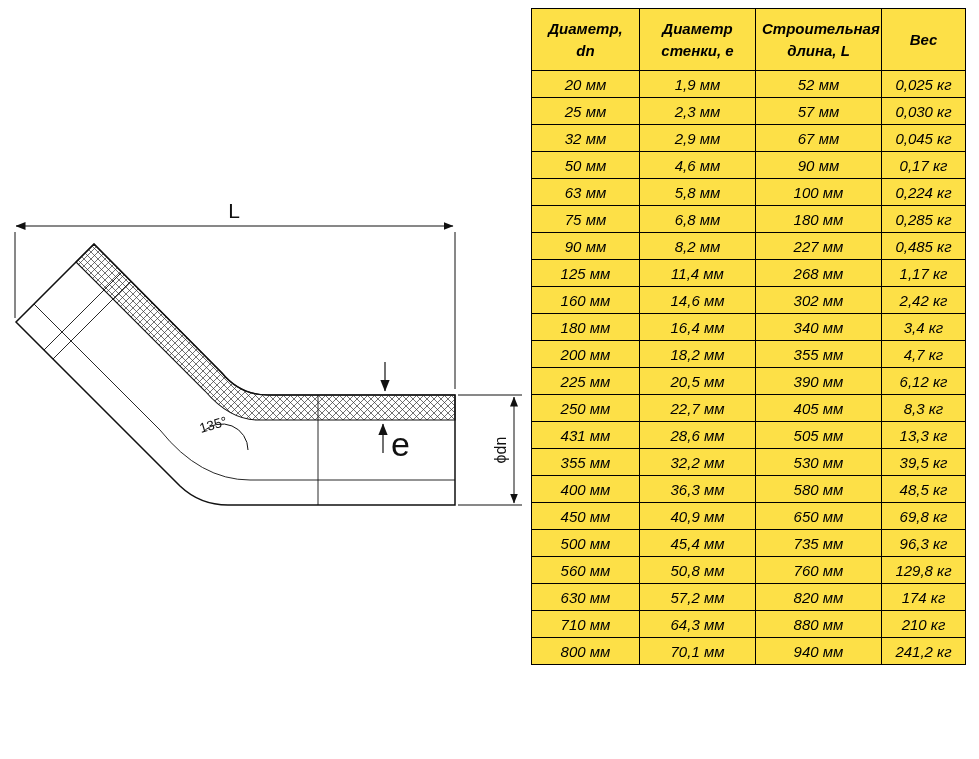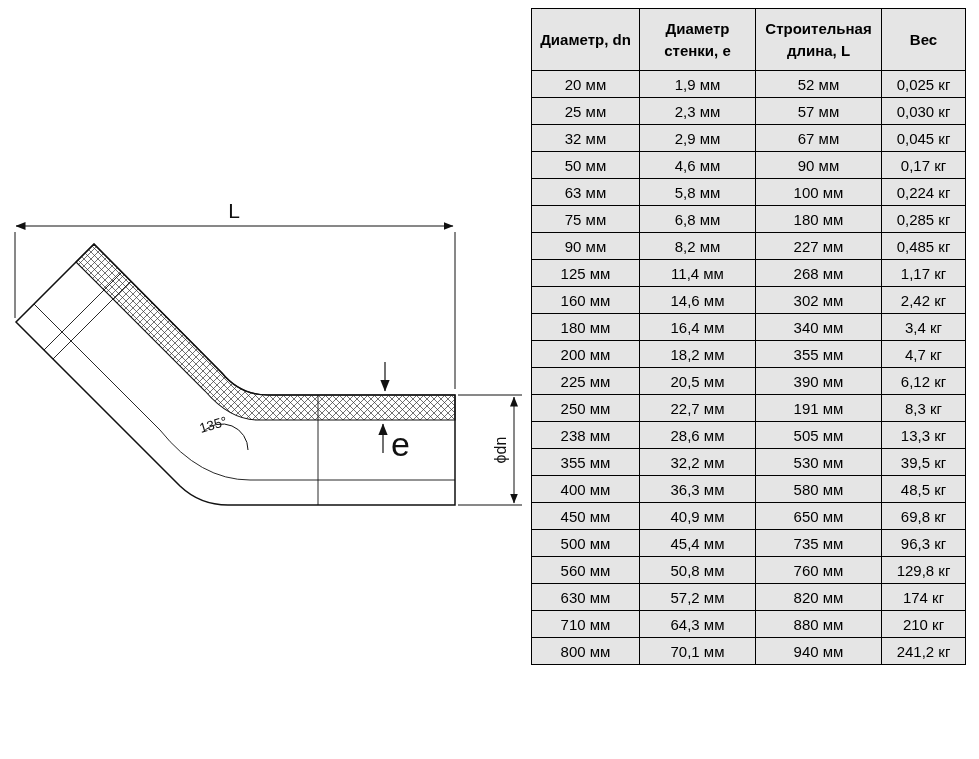--- a/index.html
+++ b/index.html
@@ -5,21 +5,21 @@
   * { margin:0; padding:0; box-sizing:border-box; }
   html,body { background:#ffffff; }
   body { font-family:"Liberation Sans", sans-serif; color:#000; }
   .page { position:relative; width:979px; height:759px; background:#fff; overflow:hidden; }
 
   .drawing { position:absolute; left:0; top:0; }
 
   table.spec {
     position:absolute; left:531px; top:8px; width:434px;
     border-collapse:collapse; table-layout:fixed;
-    font-size:15px; color:#000; background:#e5e5e5;
+    font-size:15px; color:#000; background:#fde047;font-style:italic;
   }
   .spec th, .spec td { border:1px solid #000; text-align:center; vertical-align:middle; }
   .spec th { font-weight:700; height:62px; padding:2px 6px; line-height:1.45; font-size:15px; }
   .spec td { height:27px; padding:0 4px; font-size:15px; }
 
   .dim-text  { font-family:"Liberation Sans", sans-serif; fill:#111; }
 </style>
 </head>
 <body>
 
@@ -157,25 +157,25 @@
         </tr>
         <tr>
           <td>225 мм</td>
           <td>20,5 мм</td>
           <td>390 мм</td>
           <td>6,12 кг</td>
         </tr>
         <tr>
           <td>250 мм</td>
           <td>22,7 мм</td>
-          <td>191 мм</td>
+          <td>405 мм</td>
           <td>8,3 кг</td>
         </tr>
         <tr>
-          <td>238 мм</td>
+          <td>431 мм</td>
           <td>28,6 мм</td>
           <td>505 мм</td>
           <td>13,3 кг</td>
         </tr>
         <tr>
           <td>355 мм</td>
           <td>32,2 мм</td>
           <td>530 мм</td>
           <td>39,5 кг</td>
         </tr>

